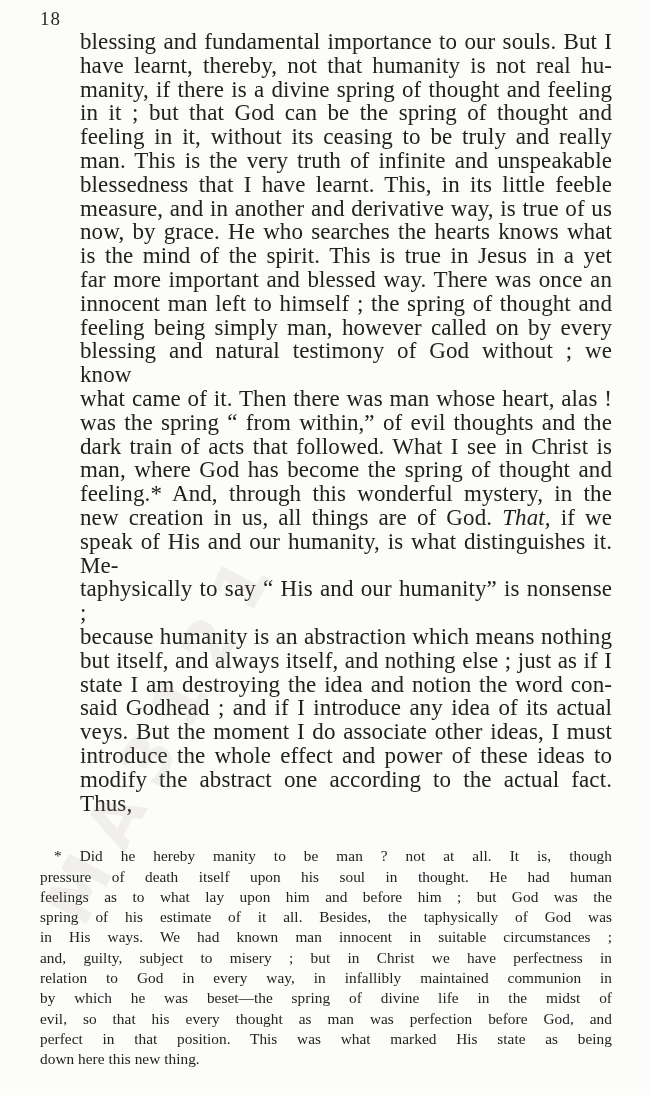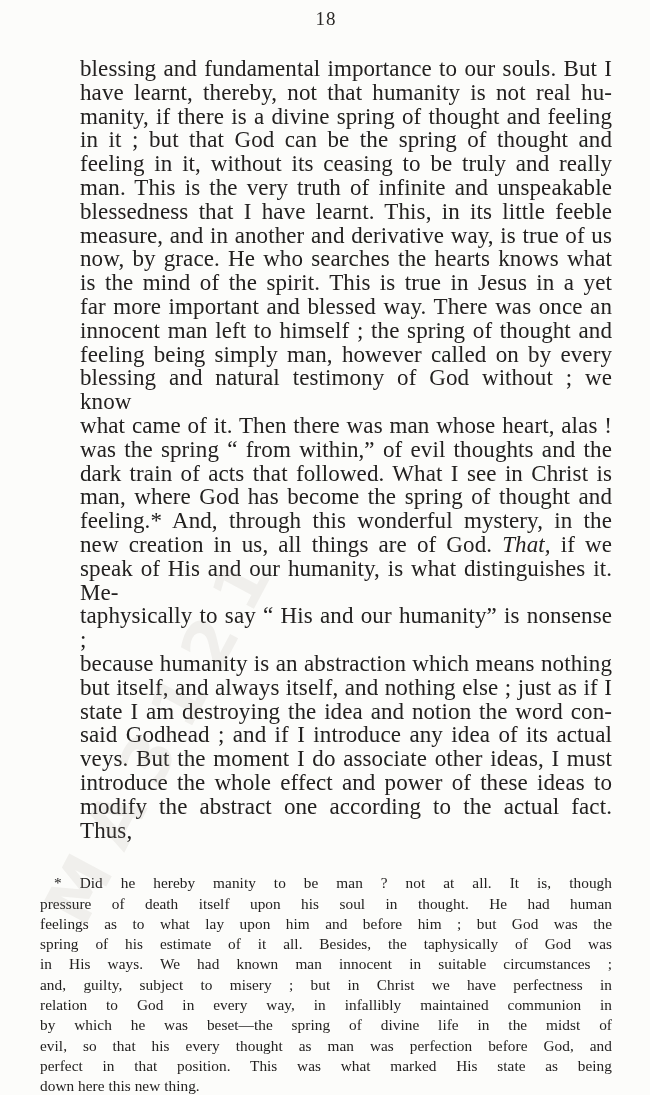--- a/index.html
+++ b/index.html
@@ -12,24 +12,22 @@
     position: relative;
     overflow: hidden;
   }
   .page {
     position: absolute;
     inset: 0;
     padding: 8px 38px 0 40px;
     box-sizing: border-box;
   }
   .page-number {
-    text-align: center;
     font-size: 19px;
     letter-spacing: 1px;
-    margin-bottom: 27px;
     color: #2a2826;
   }
   .body-text {
     font-size: 23px;
     line-height: 23.8px;
     letter-spacing: 0.1px;
     margin-left: 40px;
   }
   .footnote {
     margin-top: 31px;

